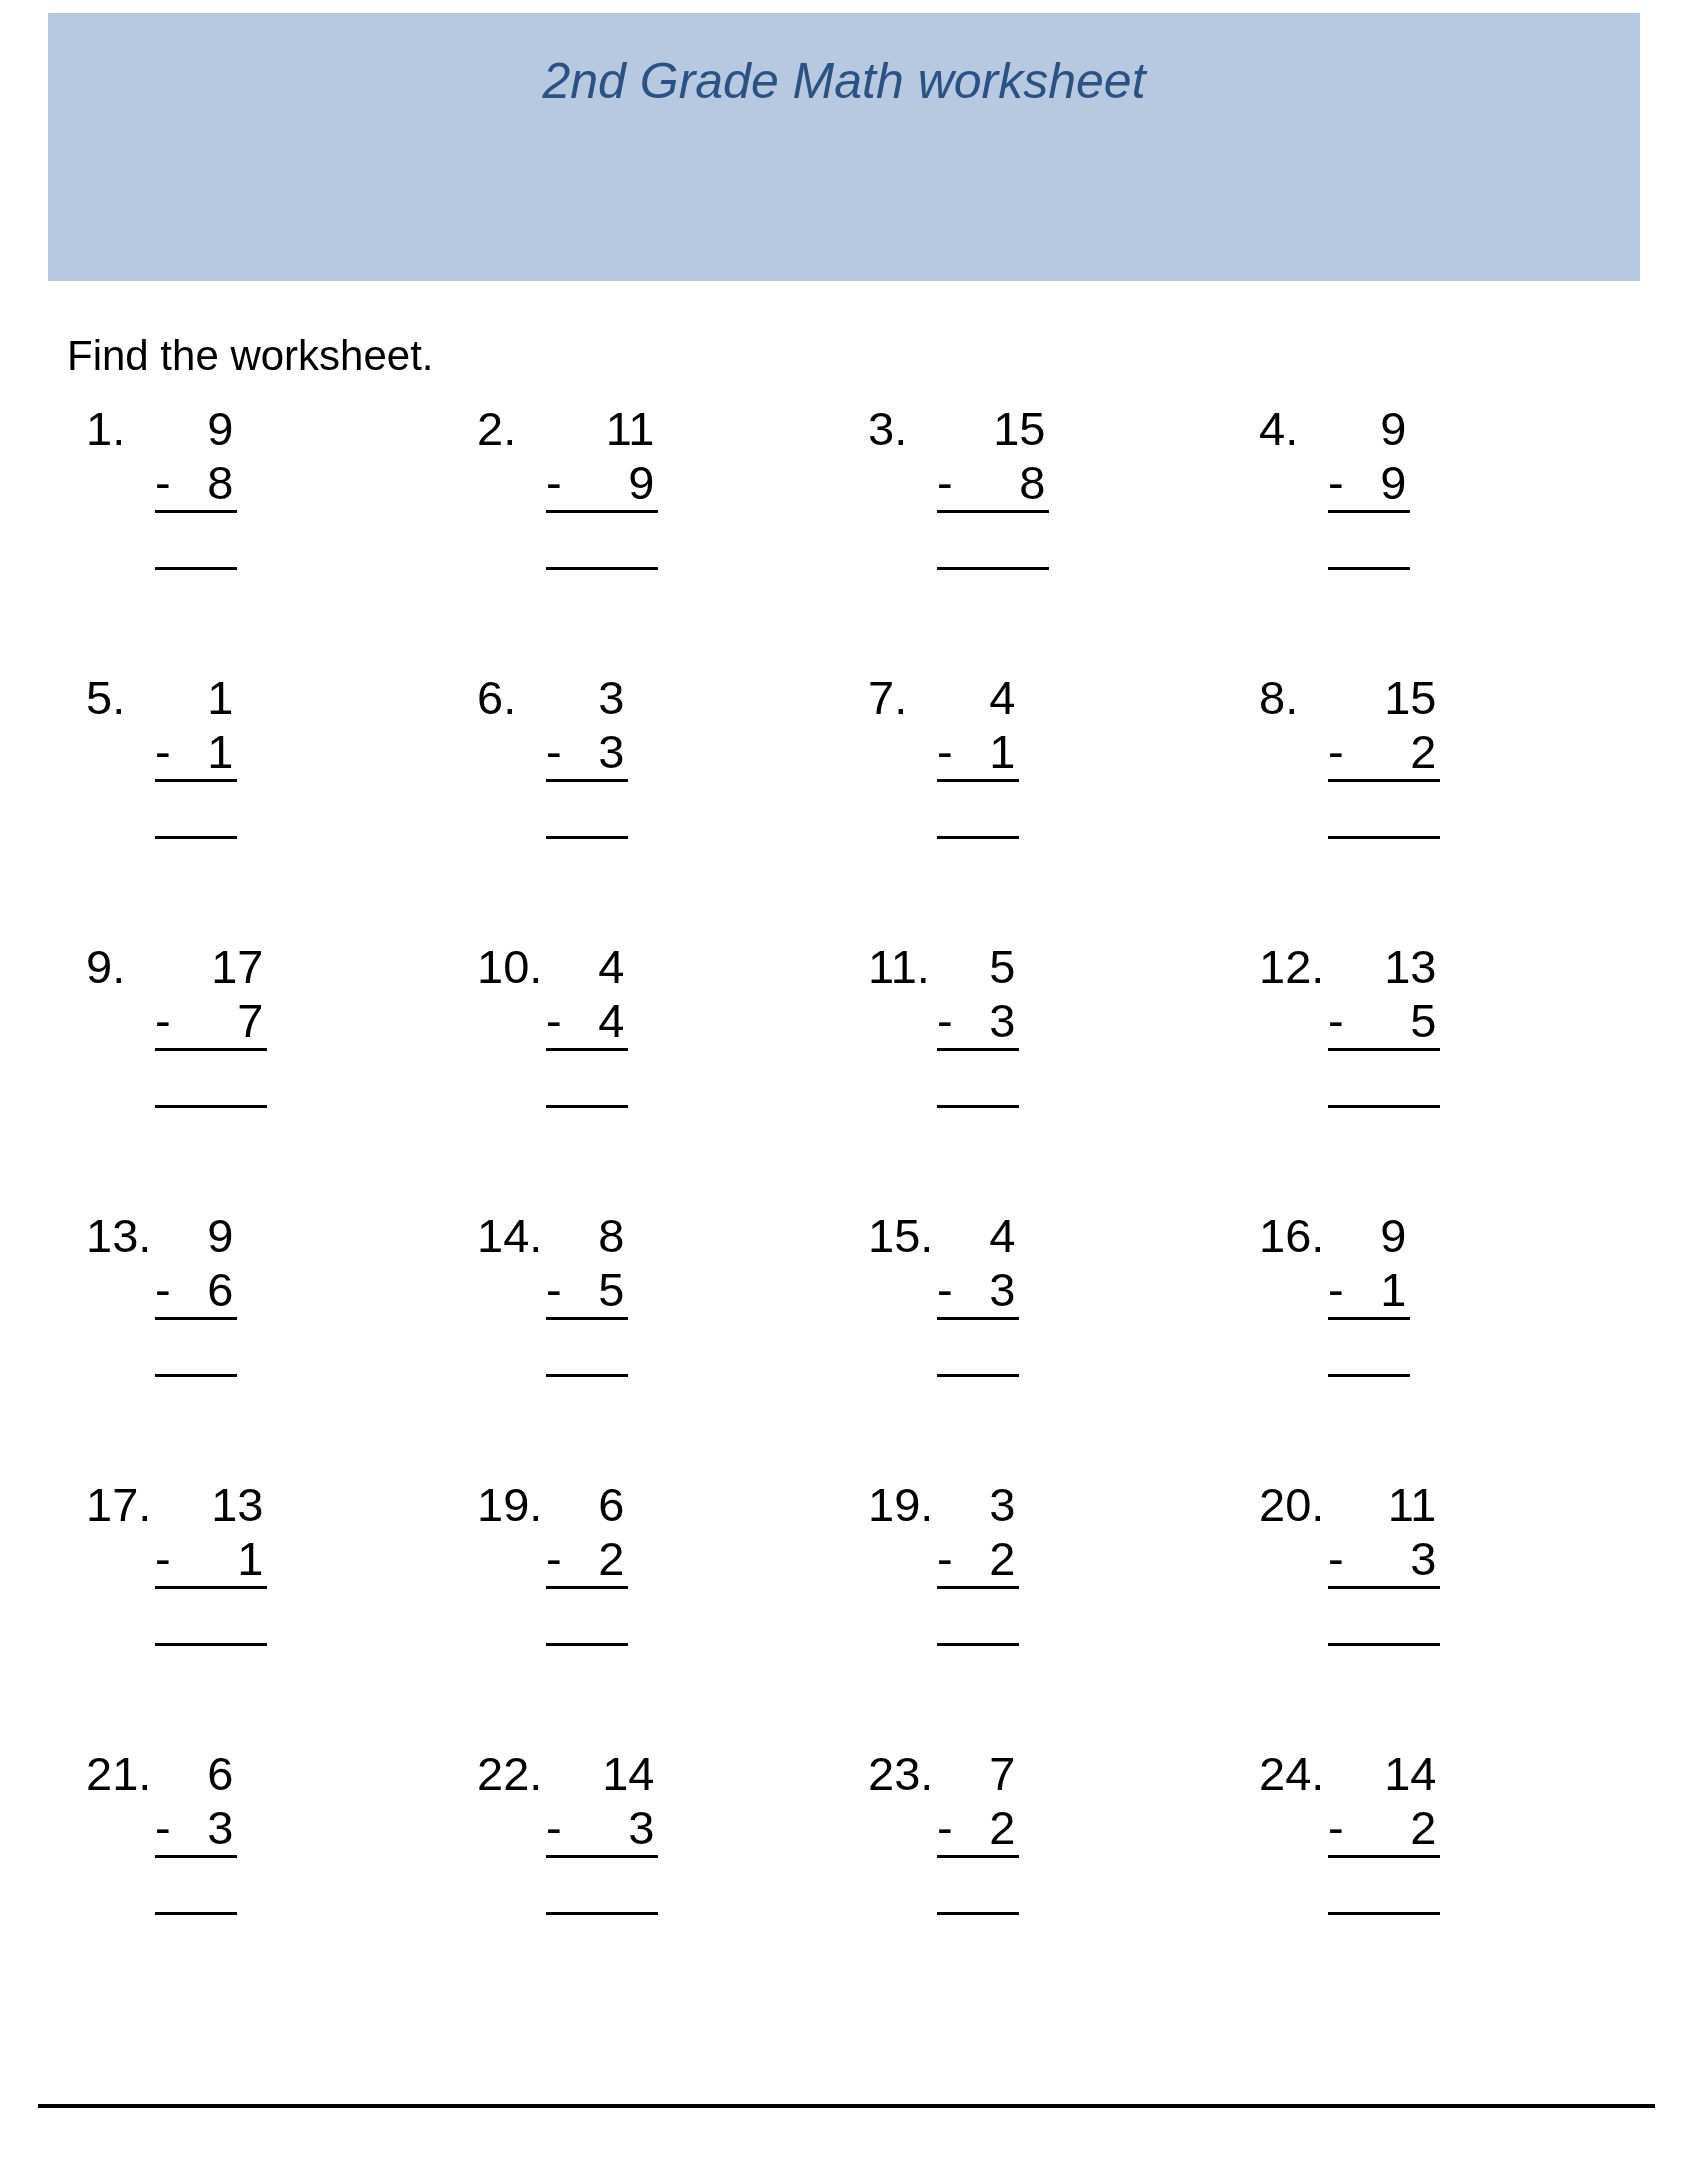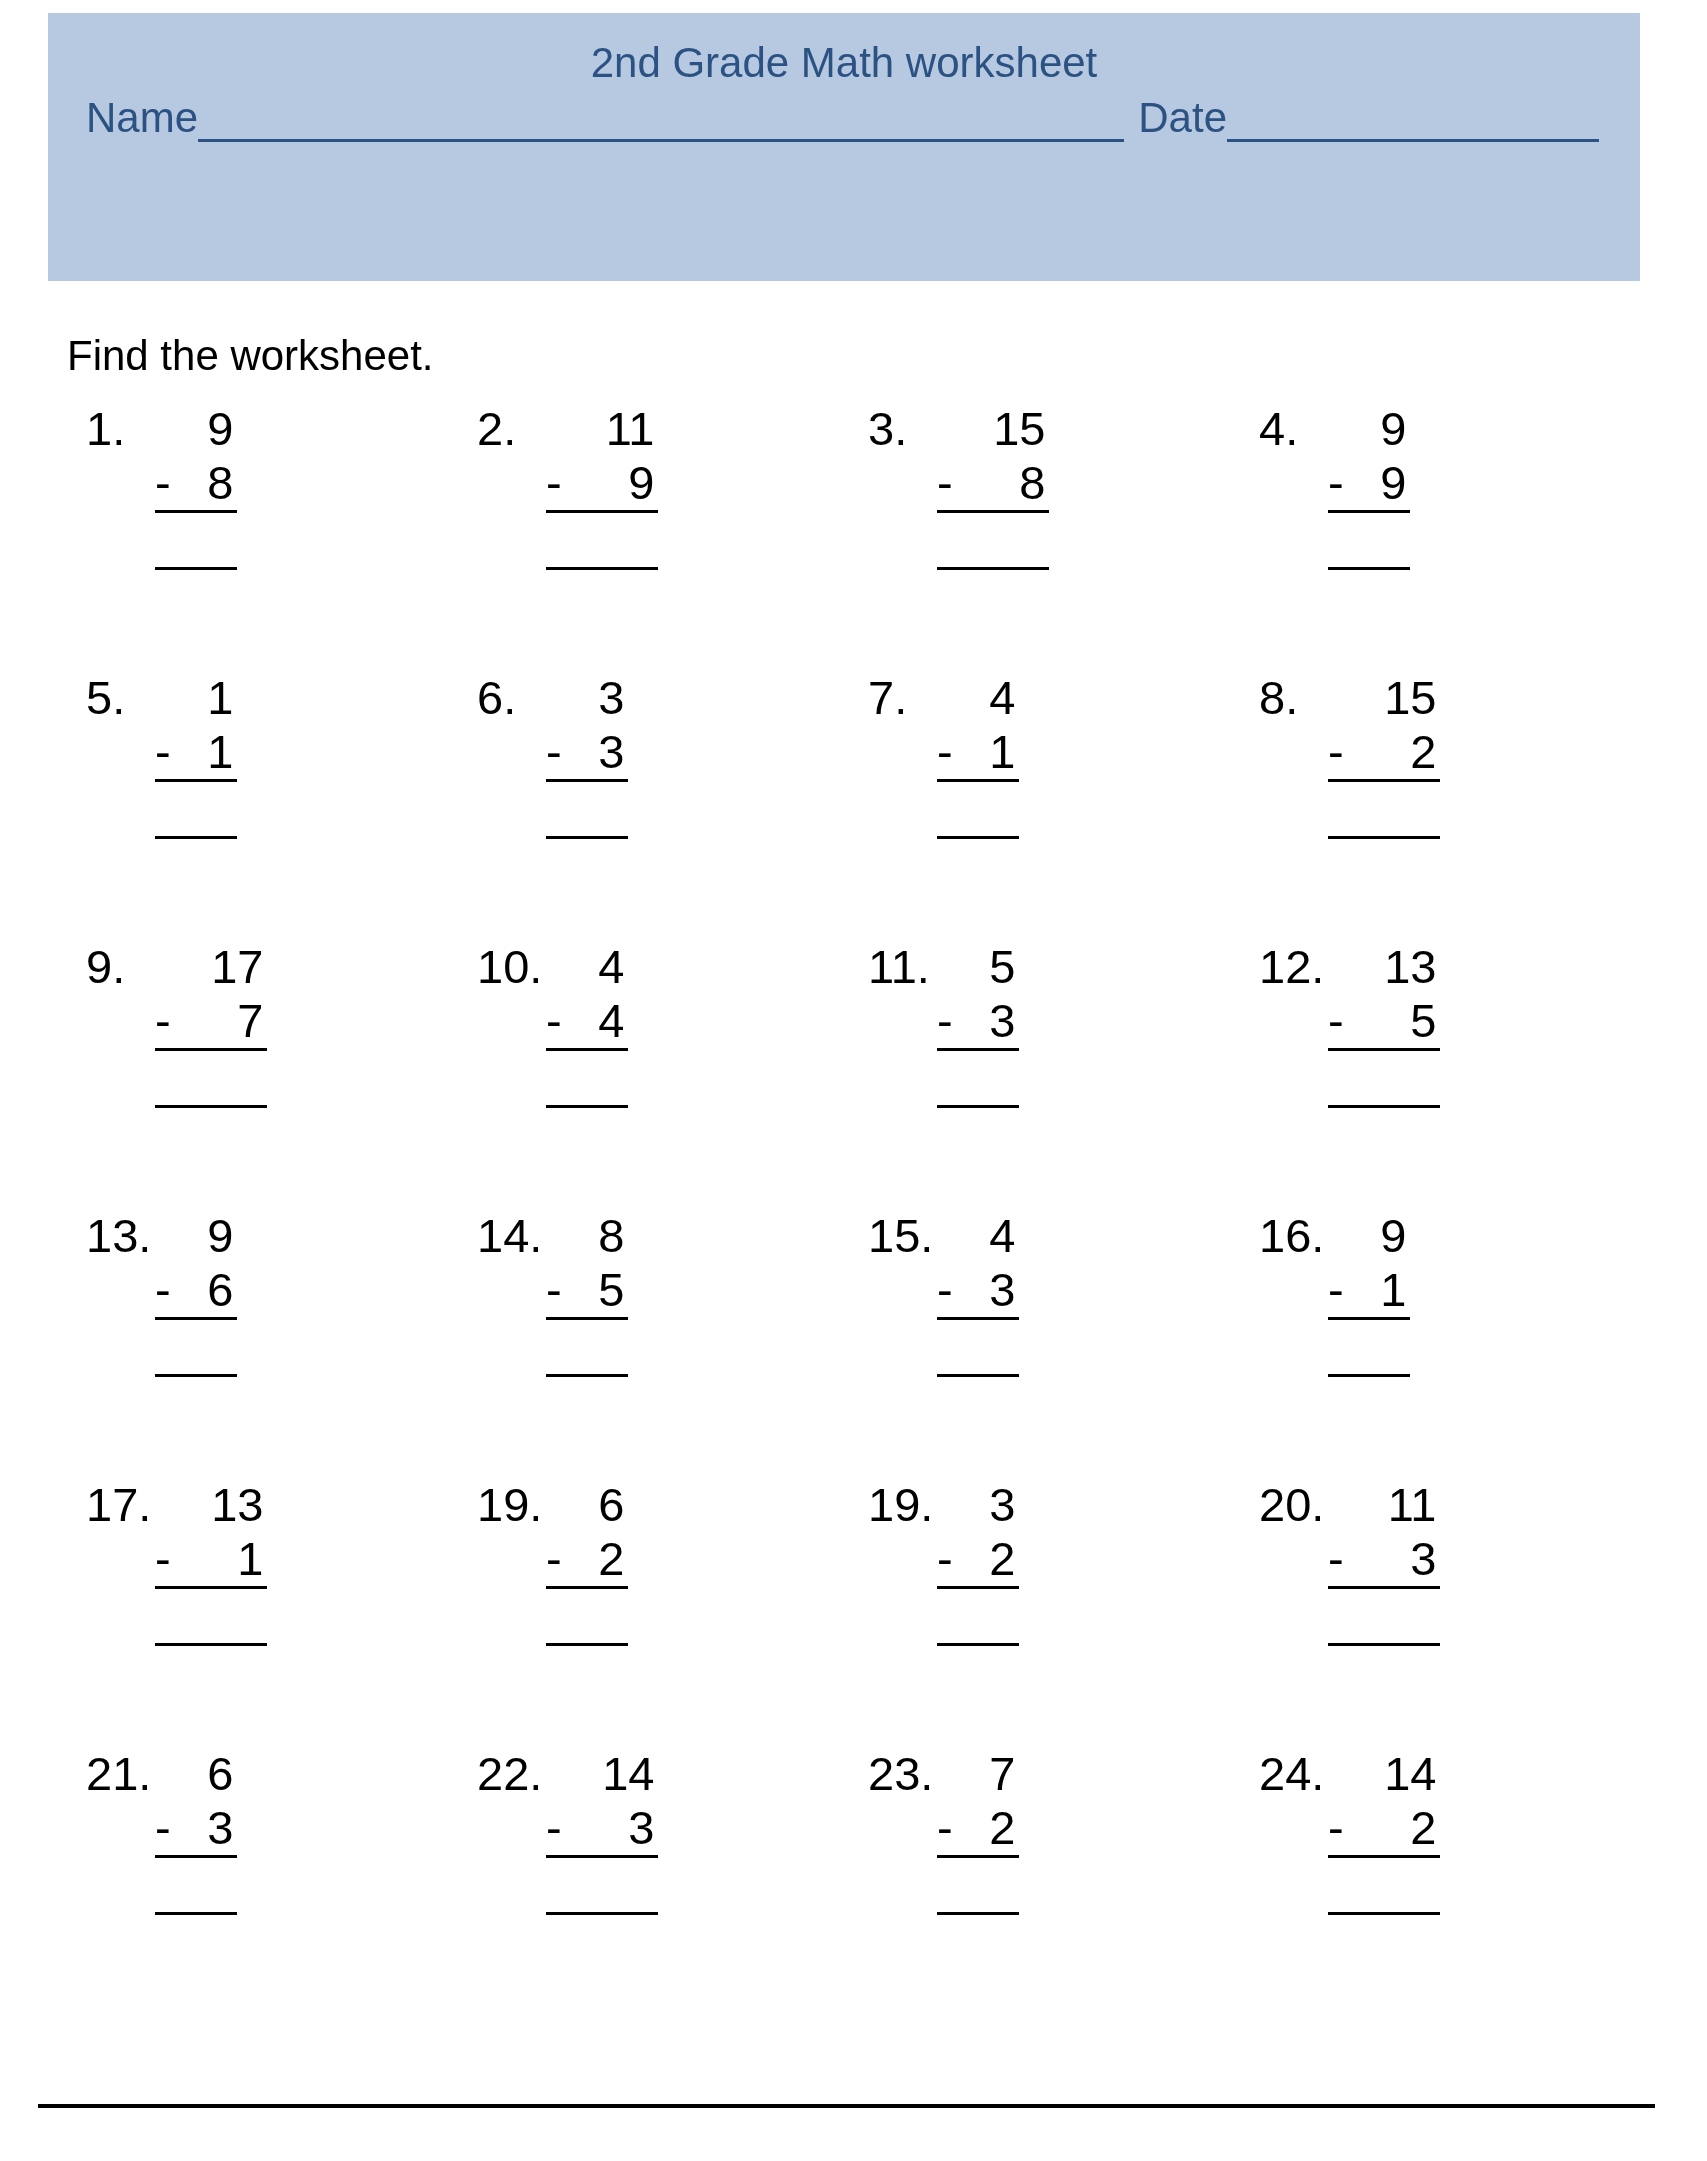--- a/index.html
+++ b/index.html
@@ -14,23 +14,23 @@
 
   
   .header {
     position: absolute;
     left: 48px; top: 13px;
     width: 1592px; height: 268px;
     background: var(--header-bg, #b7c9e1);
     color: var(--header-text, #2b5283);
   }
   .title {
-    margin-top: 26px;
+    margin-top: 44px;
     text-align: center;
-    font-size: 42px; line-height: 48px;
+    font-size: 50px; line-height: 48px; font-style: italic;
   }
   .name-row {
     display: flex;
     align-items: flex-end;
     margin: 7px 41px 0 38px;
     font-size: 42px; line-height: 48px;
   }
   .nd-label { flex-shrink: 0; white-space: pre; }
   .blank {
     border-bottom: 3.5px solid var(--header-text, #2b5283);
@@ -95,26 +95,20 @@
     left: 38px; top: 2104px;
     width: 1617px; height: 4.3px;
     background: var(--line, #000);
   }
 </style>
 </head>
 <body>
 
 <div class="header">
   <div class="title">2nd Grade Math worksheet</div>
-  <div class="name-row">
-    <span class="nd-label">Name</span>
-    <span class="blank name-blank"></span>
-    <span class="nd-label">Date</span>
-    <span class="blank date-blank"></span>
-  </div>
 </div>
 
 <div class="instruction">Find the worksheet.</div>
 
 <div class="problems" id="problems">
   <div class="problem">
     <div class="p-label">1.</div>
     <div class="p-work">
       <div class="p-top">9</div>
       <div class="p-sub">

